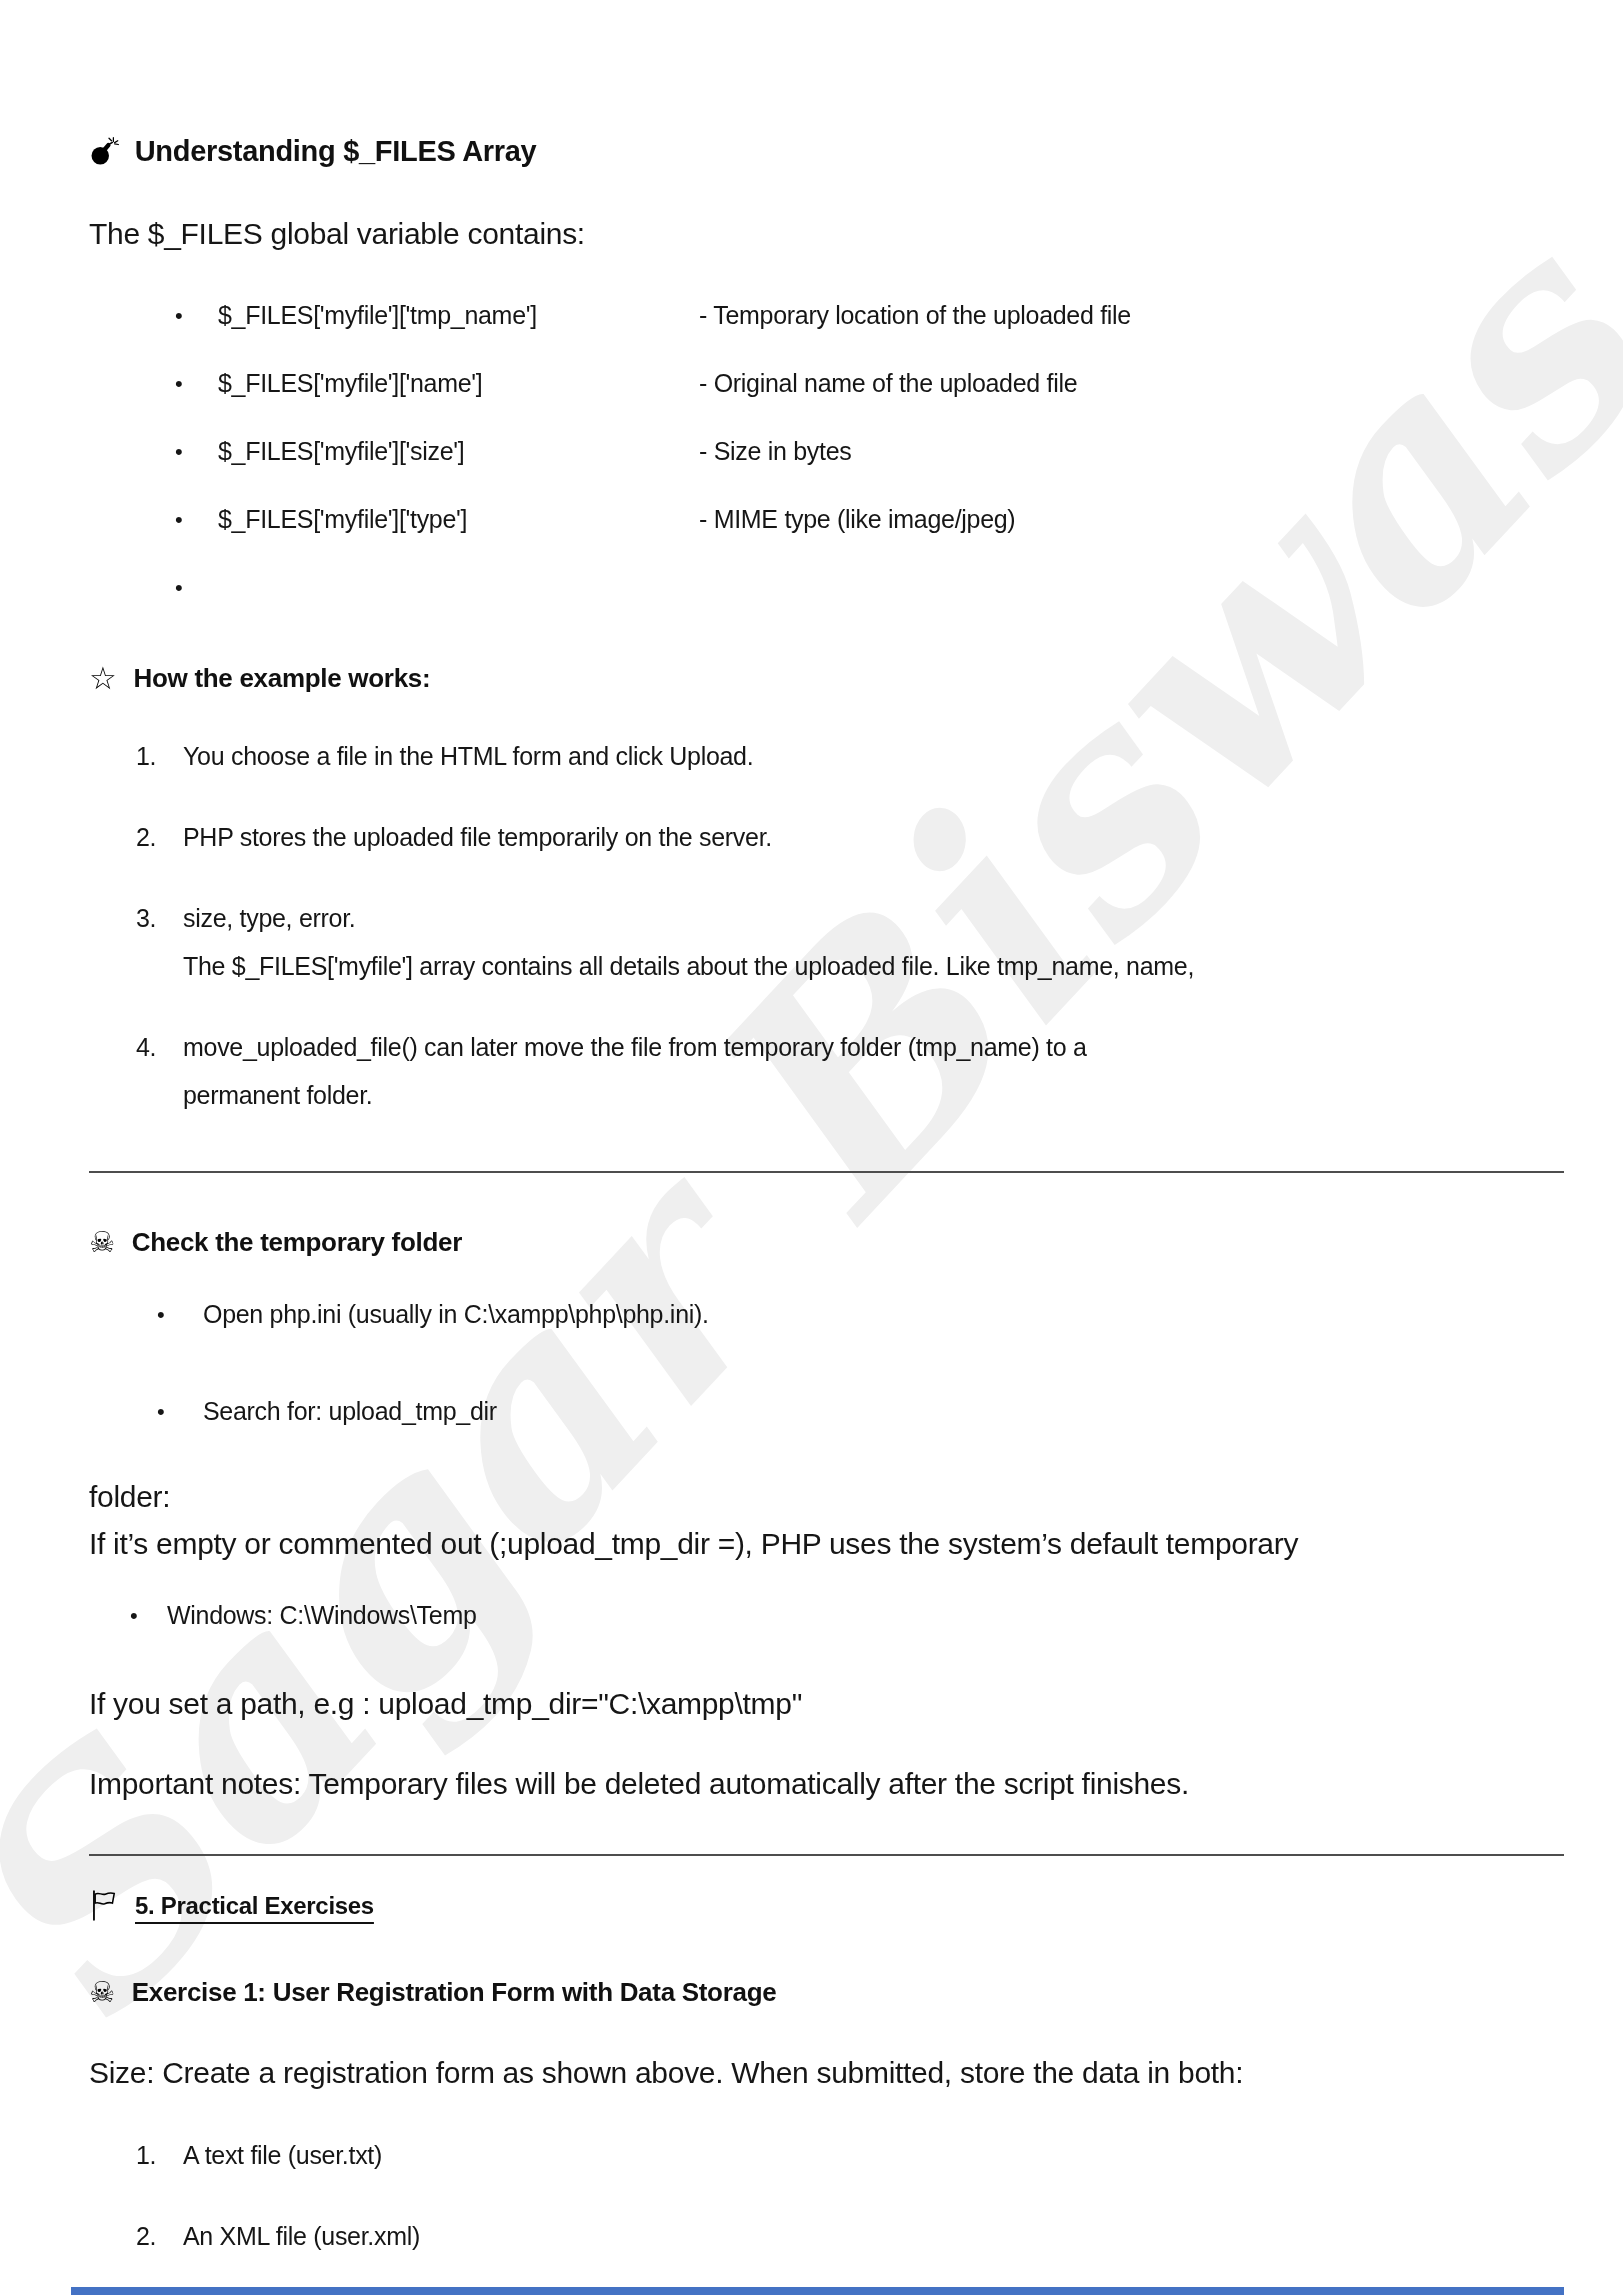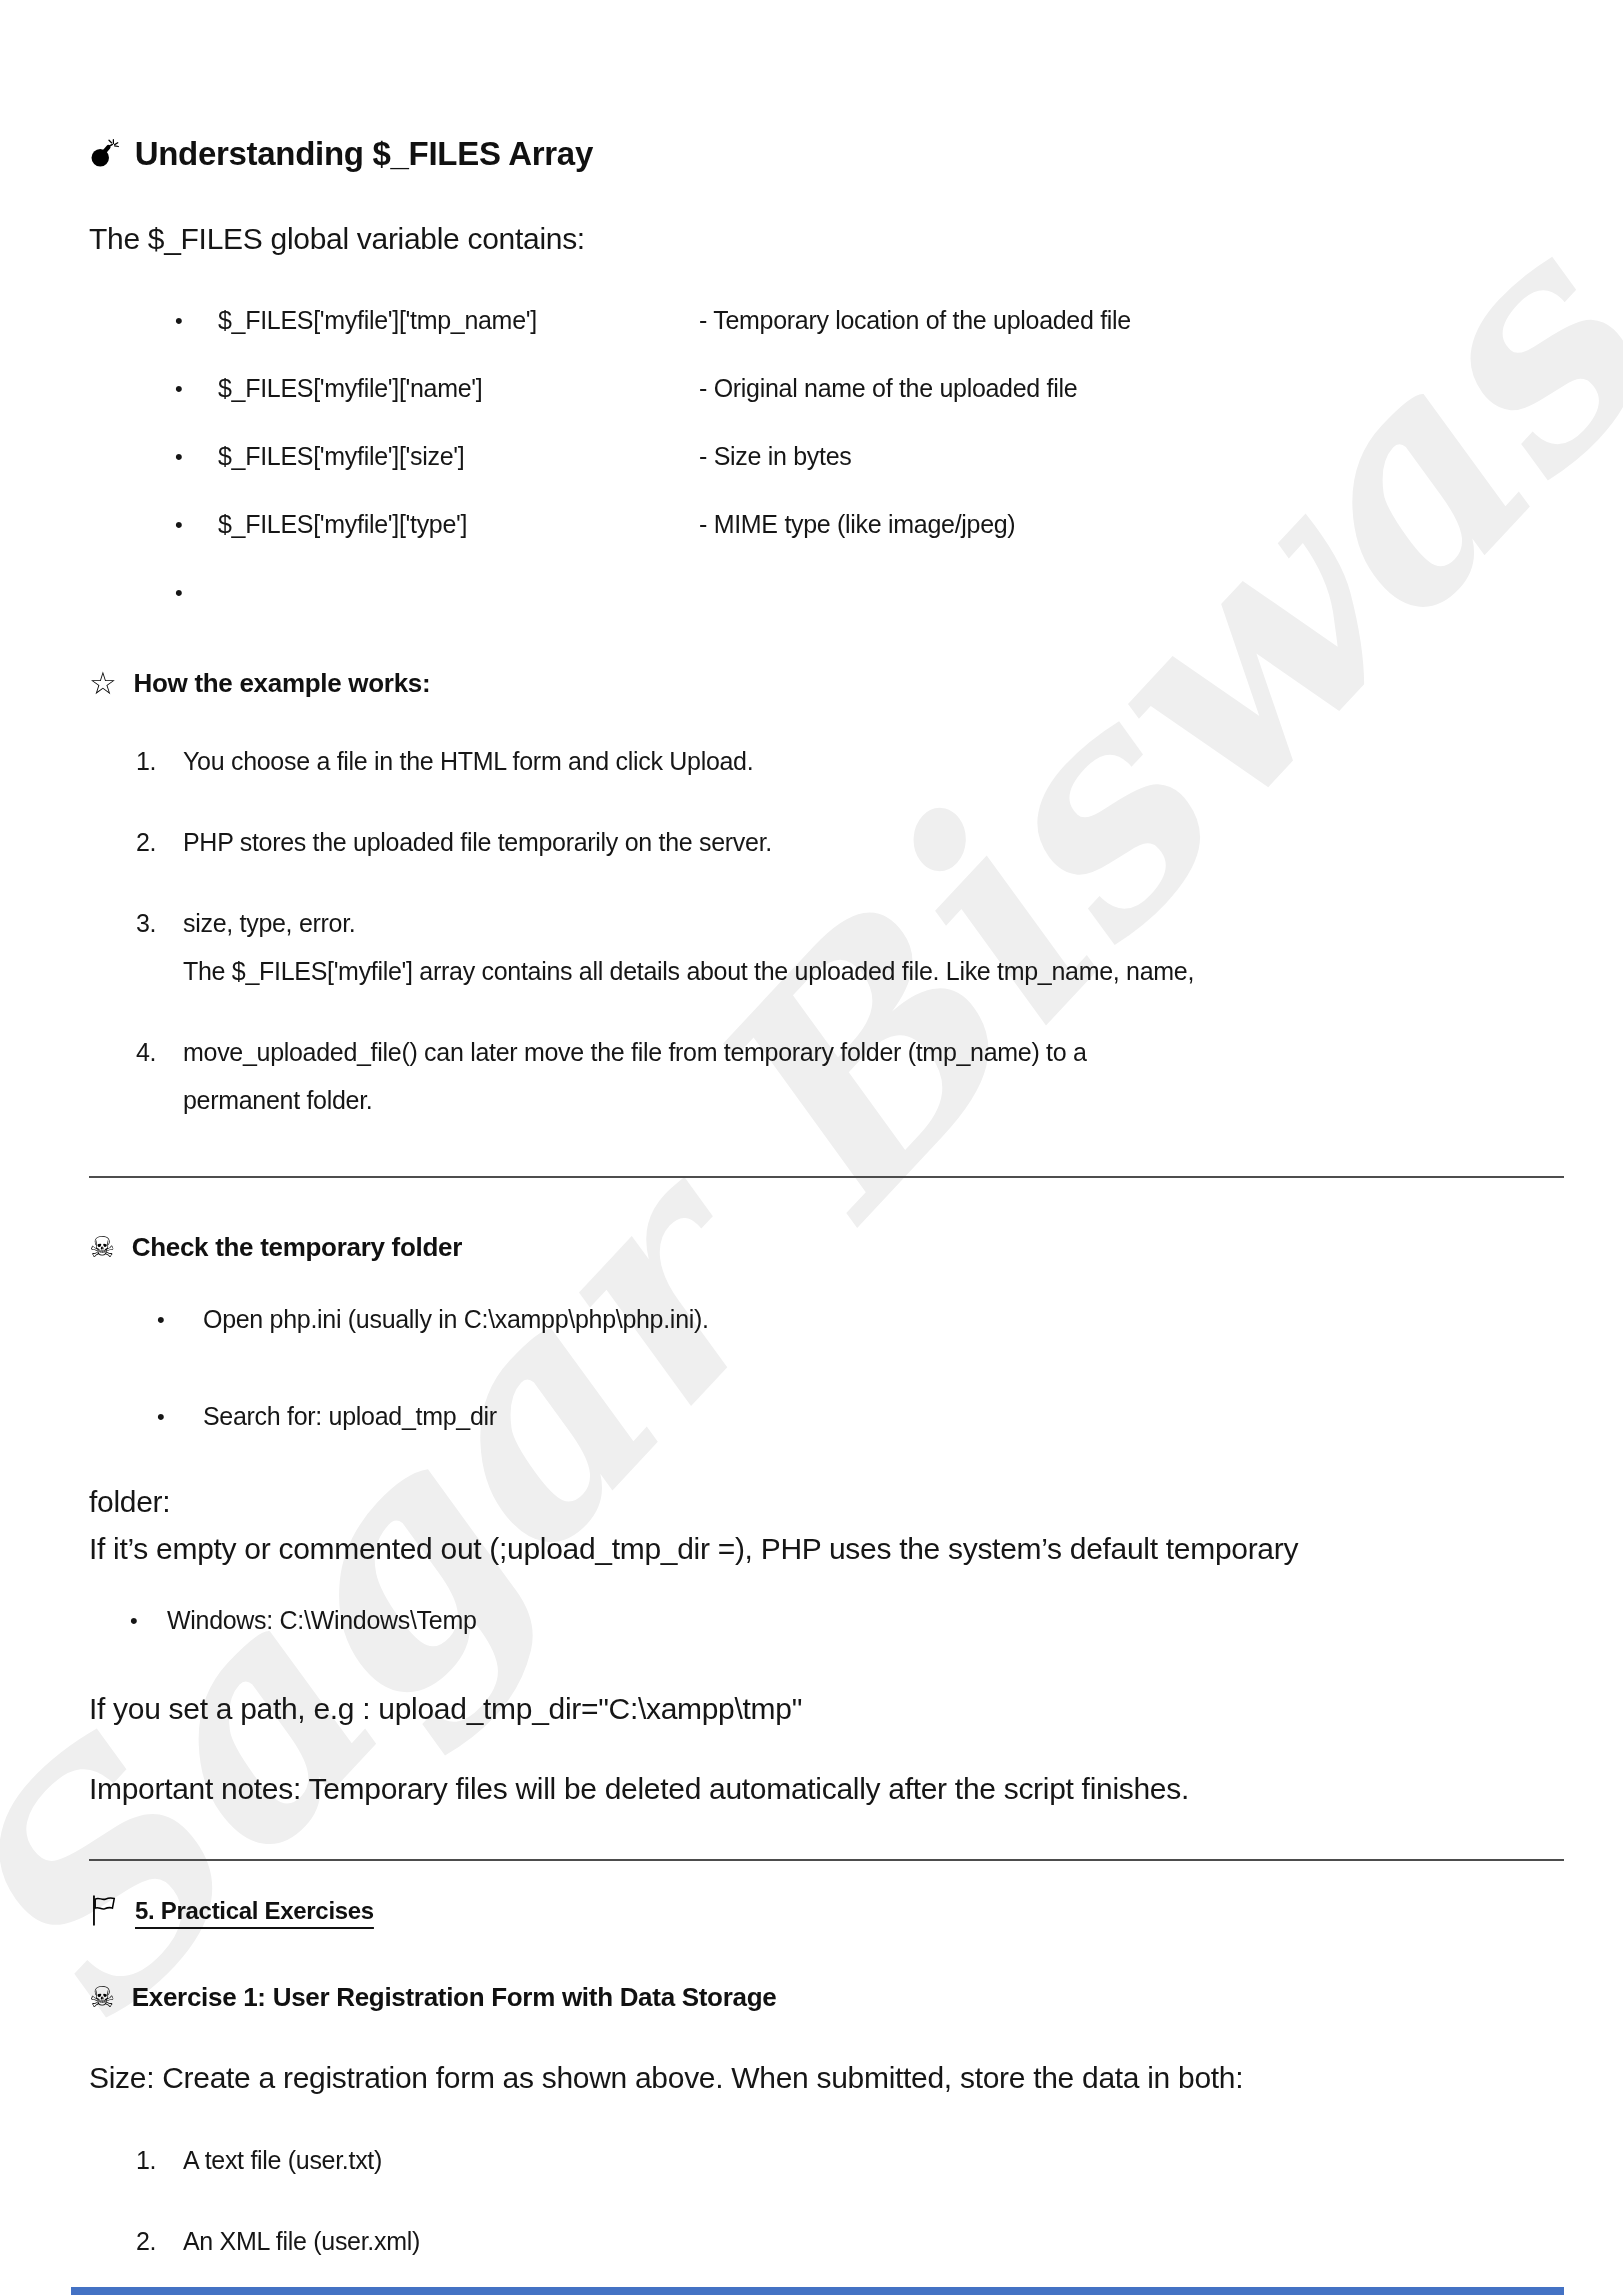--- a/index.html
+++ b/index.html
@@ -30,21 +30,21 @@
     white-space:nowrap;
     transform:rotate(-47deg);
   }
   .content{
     position:relative;
     z-index:1;
     padding:135px 59px 0 89px;
   }
   .h2{
     display:flex; align-items:center; gap:15.7px;
-    font-size:33px; font-weight:700; color:#111;
+    font-size:29px; font-weight:700; color:#111;
     margin:0 0 42px 0;
   }
   .h3{
     display:flex; align-items:center; gap:17px;
     font-size:26px; font-weight:700; color:#111;
     margin:0 0 38px 0;
   }
   .icon{display:inline-flex; align-items:center; justify-content:center; flex:0 0 auto;}
   .icon-glyph{font-family:"DejaVu Sans",sans-serif; font-weight:400; color:#000;}
   .star .icon-glyph{font-size:31px; line-height:31px;}

